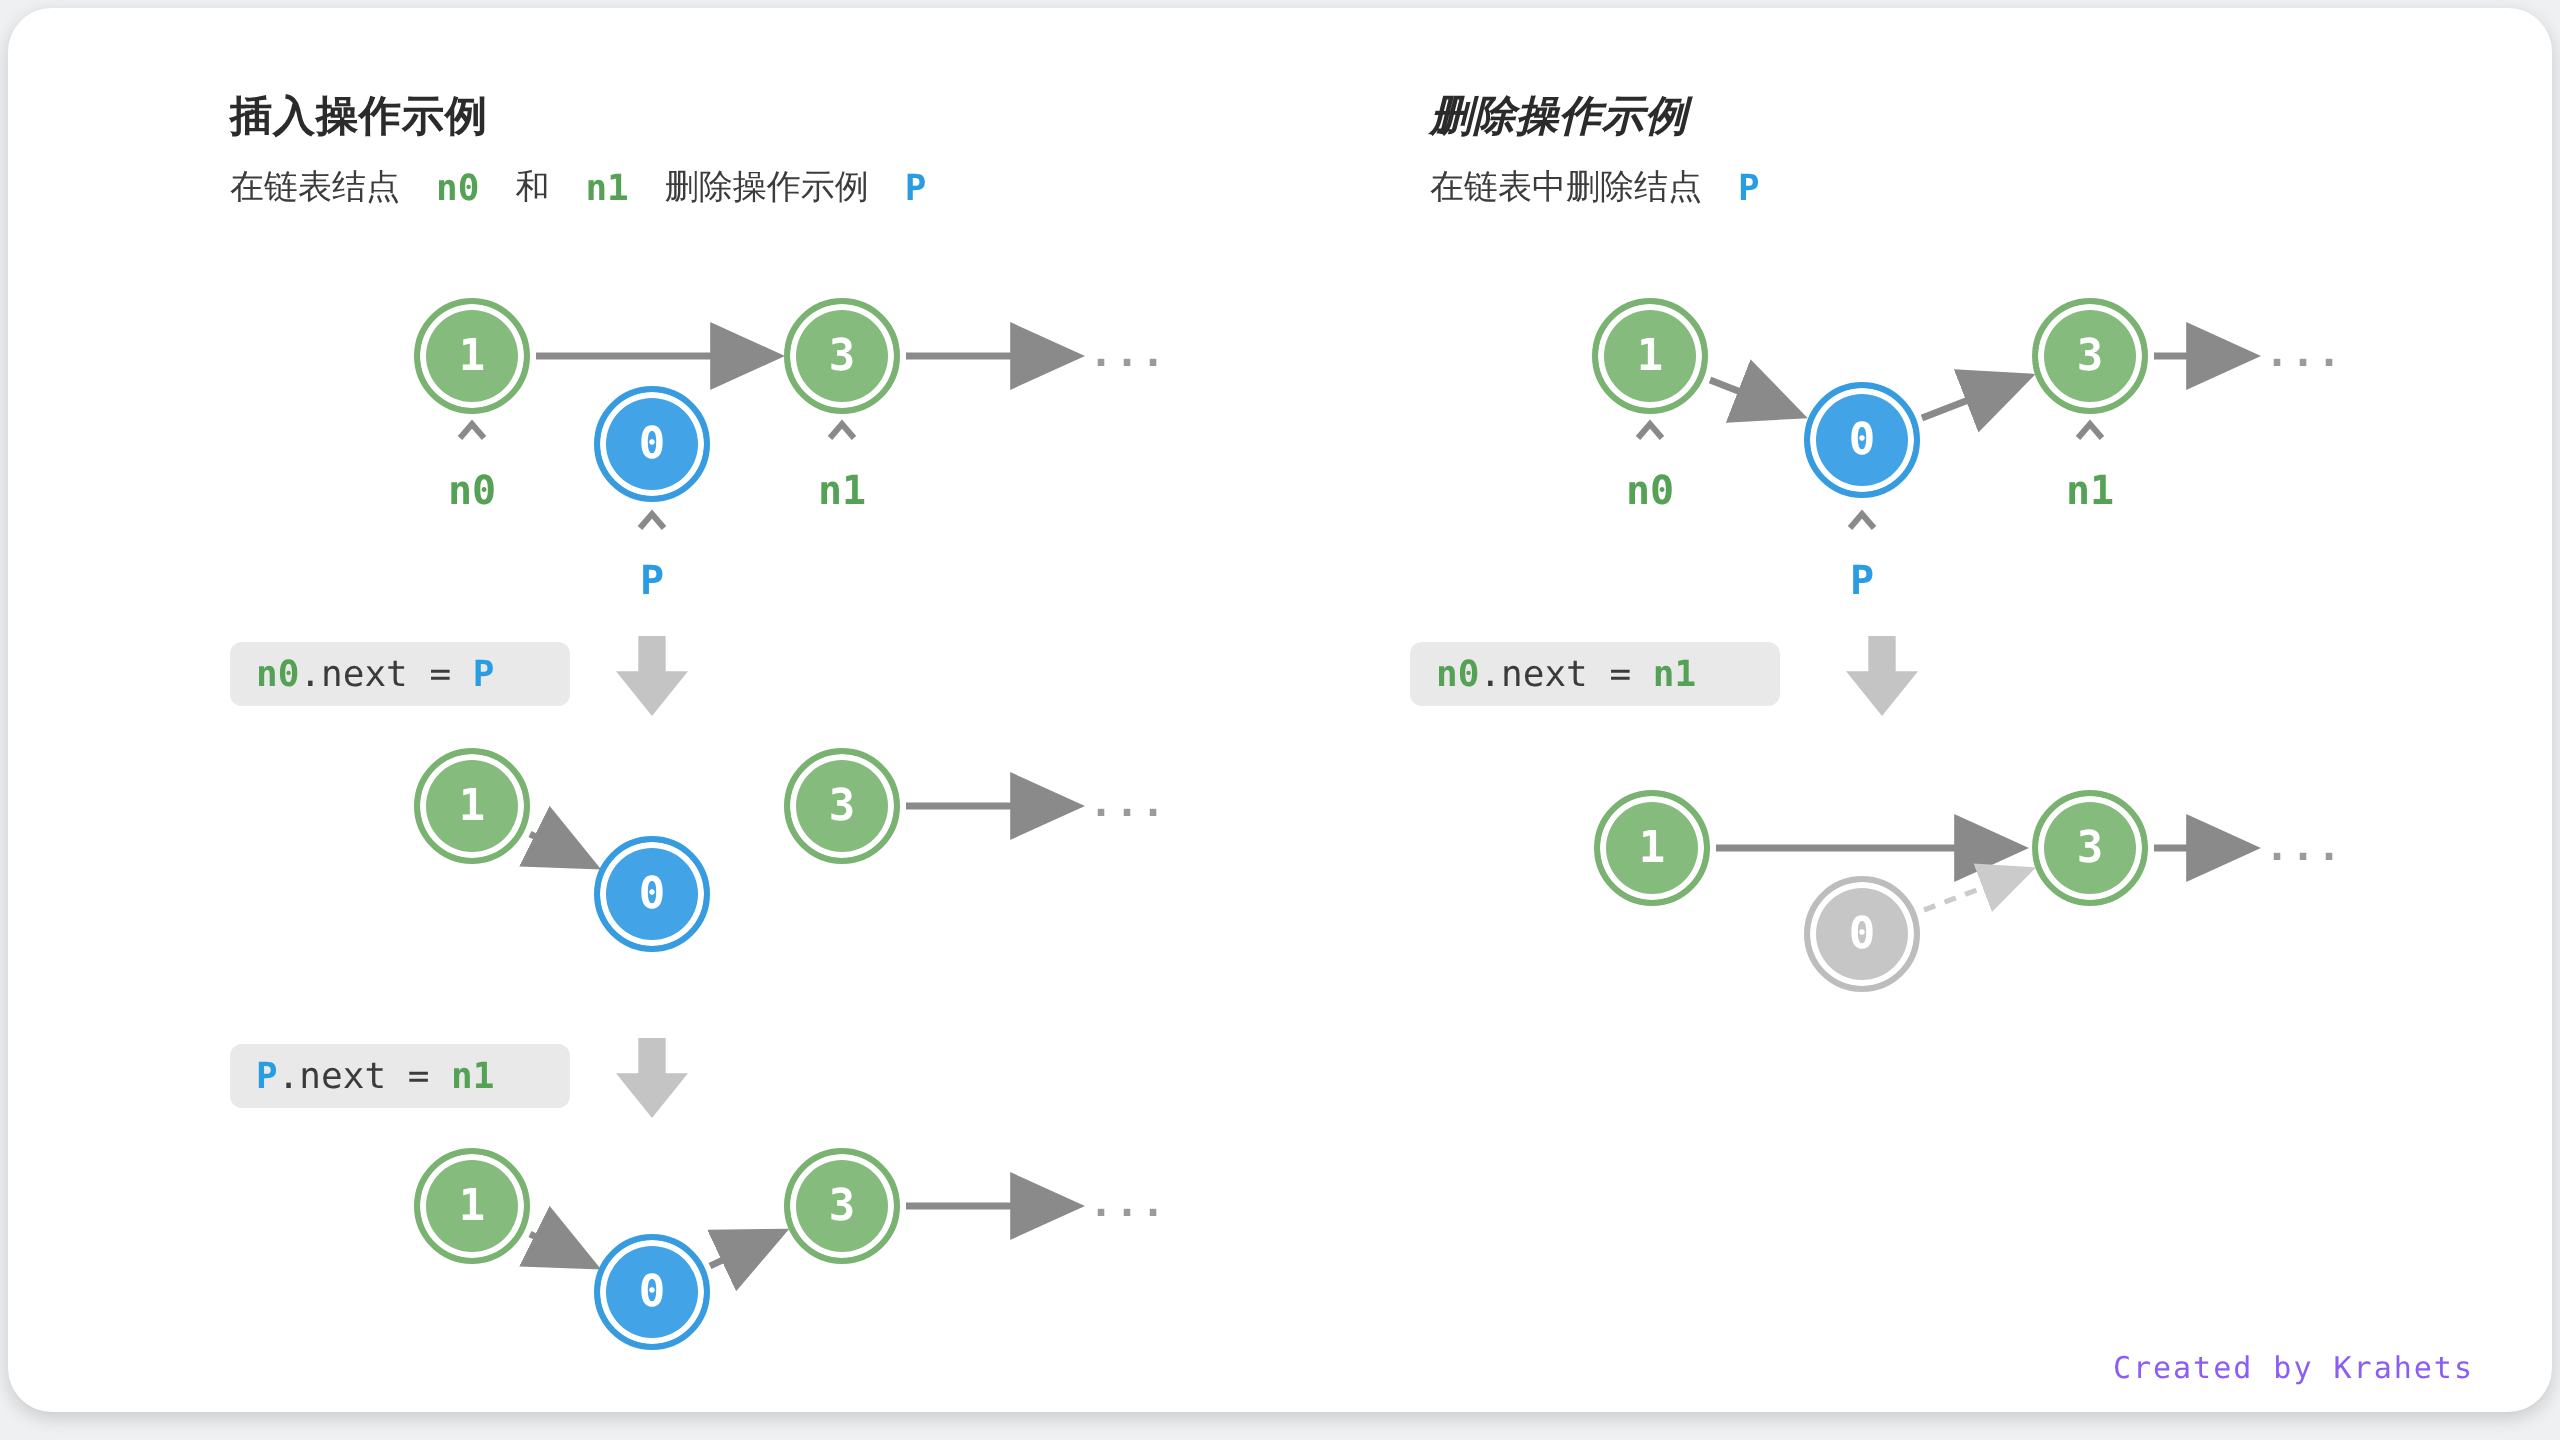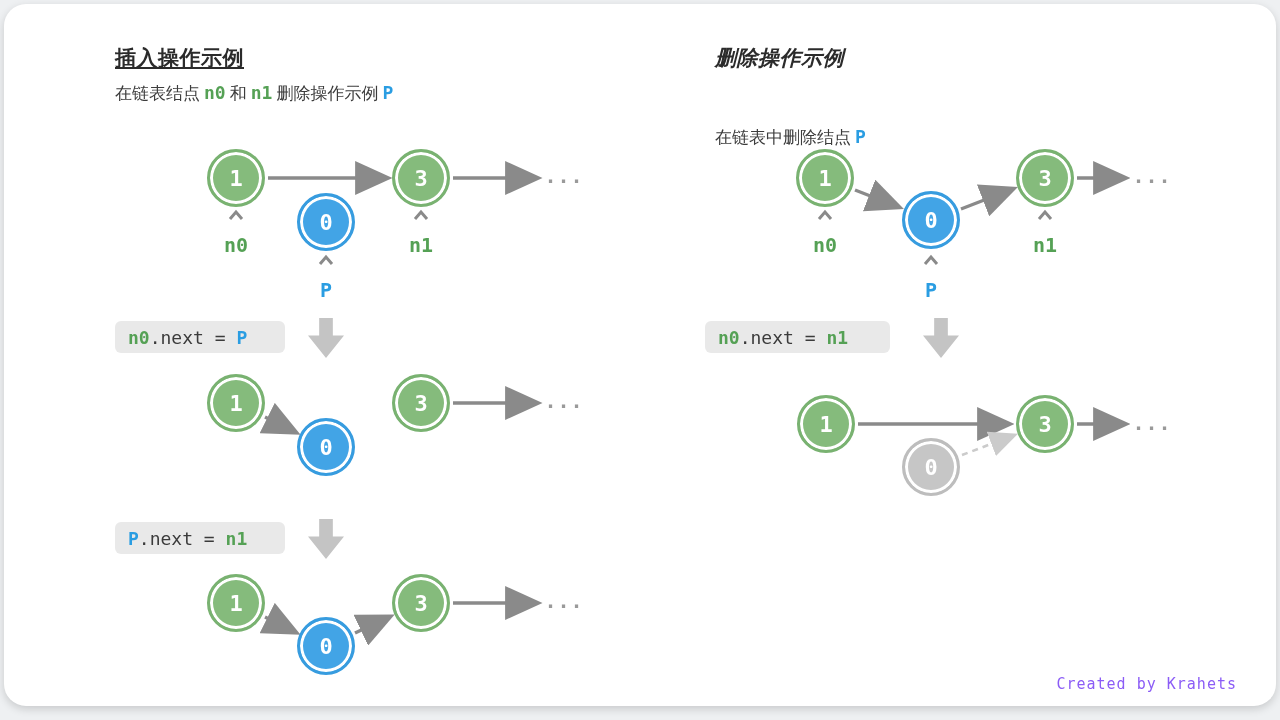--- a/index.html
+++ b/index.html
@@ -4,21 +4,21 @@
 <style>
   html,body{margin:0;padding:0;background:#eef0f2;}
   #app{position:relative;width:1280px;height:720px;overflow:hidden;
        font-family:"Liberation Sans","DejaVu Sans",sans-serif;}
   .card{position:absolute;left:4px;top:4px;right:4px;bottom:14px;
         background:#ffffff;border-radius:22px;
         box-shadow:0 3px 9px rgba(0,0,0,.16);}
   .layer{position:absolute;left:0;top:0;pointer-events:none;}
 
   .panel-title{position:absolute;font-size:21px;font-weight:700;color:#2b2b2b;letter-spacing:.5px;}
-  .subtitle{position:absolute;display:flex;align-items:flex-start;gap:4px;
+  .subtitle{position:absolute;display:flex;align-items:flex-end;gap:18px;
             font-size:17px;color:#3c3c3c;white-space:nowrap;}
   .tok{font-family:"DejaVu Sans Mono","Liberation Mono",monospace;font-weight:700;font-size:18px;}
   .tok-green{color:#55a155;}
   .tok-blue{color:#2a9de2;}
 
   .node{position:absolute;width:52px;height:52px;border-radius:50%;
         box-shadow:inset 0 0 0 3px #ffffff;
         display:flex;align-items:center;justify-content:center;
         font-family:"DejaVu Sans Mono","Liberation Mono",monospace;
         font-weight:700;font-size:22px;color:#ffffff;}
@@ -89,21 +89,21 @@
     <g stroke="#8a8a8a" stroke-width="3" fill="none">
       <polyline points="230,219 236,212 242,219"></polyline>
       <polyline points="415,219 421,212 427,219"></polyline>
       <polyline points="320,264 326,257 332,264"></polyline>
       <polyline points="819,219 825,212 831,219"></polyline>
       <polyline points="1039,219 1045,212 1051,219"></polyline>
       <polyline points="925,264 931,257 937,264"></polyline>
     </g>
   </svg>
 
-  <div class="panel-title" style="left:115px;top:44px;text-decoration:underline;">插入操作示例</div>
+  <div class="panel-title" style="left:115px;top:44px;">插入操作示例</div>
   <div class="subtitle" style="left:115px;top:82px;">
     <span>在链表结点</span>
       <span class="tok tok-green">n0</span>
       <span>和</span>
       <span class="tok tok-green">n1</span>
       <span>删除操作示例</span>
       <span class="tok tok-blue">P</span>
   </div>
 
   <div class="node node-green" style="left:207px;top:149px;">1</div>
@@ -128,21 +128,21 @@
     <span class="cb-a tok-blue">P</span><span>.next = </span><span class="cb-b tok-green">n1</span>
   </div>
   <div class="block-arrow" style="left:308px;top:519px;"></div>
 
   <div class="node node-green" style="left:207px;top:574px;">1</div>
   <div class="node node-blue" style="left:297px;top:617px;">0</div>
   <div class="node node-green" style="left:392px;top:574px;">3</div>
   <div class="ellipsis" style="left:564px;top:601px;">...</div>
 
   <div class="panel-title" style="left:715px;top:44px;font-style:italic;">删除操作示例</div>
-  <div class="subtitle" style="left:715px;top:82px;margin-top:44px;">
+  <div class="subtitle" style="left:715px;top:82px;">
     <span>在链表中删除结点</span>
       <span class="tok tok-blue">P</span>
   </div>
 
   <div class="node node-green" style="left:796px;top:149px;">1</div>
   <div class="node node-blue" style="left:902px;top:191px;">0</div>
   <div class="node node-green" style="left:1016px;top:149px;">3</div>
   <div class="ellipsis" style="left:1152px;top:176px;">...</div>
   <div class="node-label lab-green" style="left:795px;top:233px;">n0</div>
   <div class="node-label lab-green" style="left:1015px;top:233px;">n1</div>

